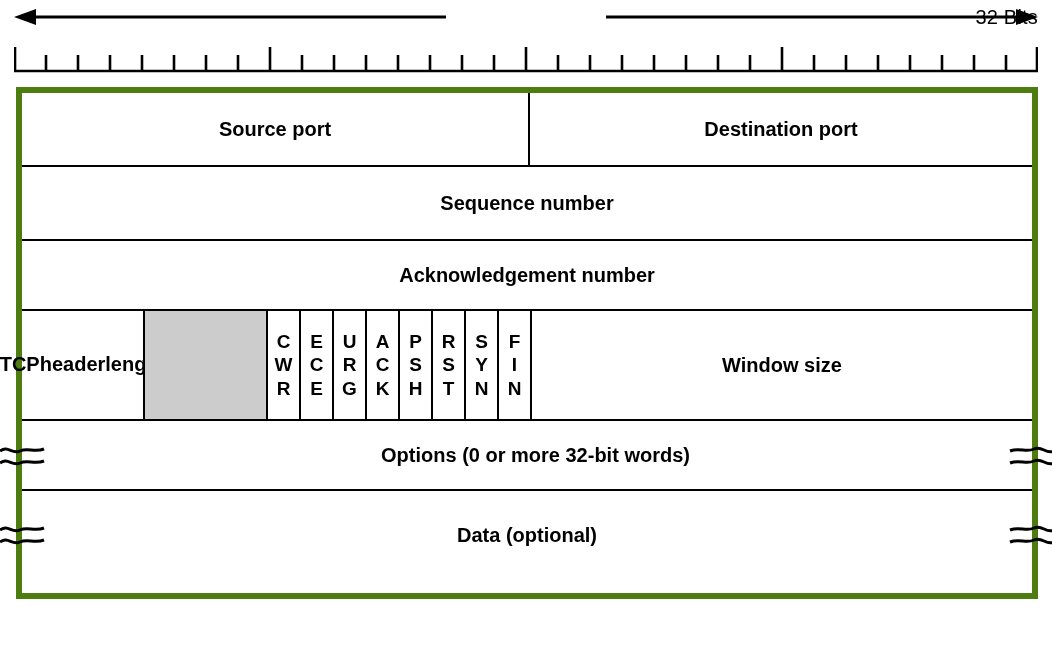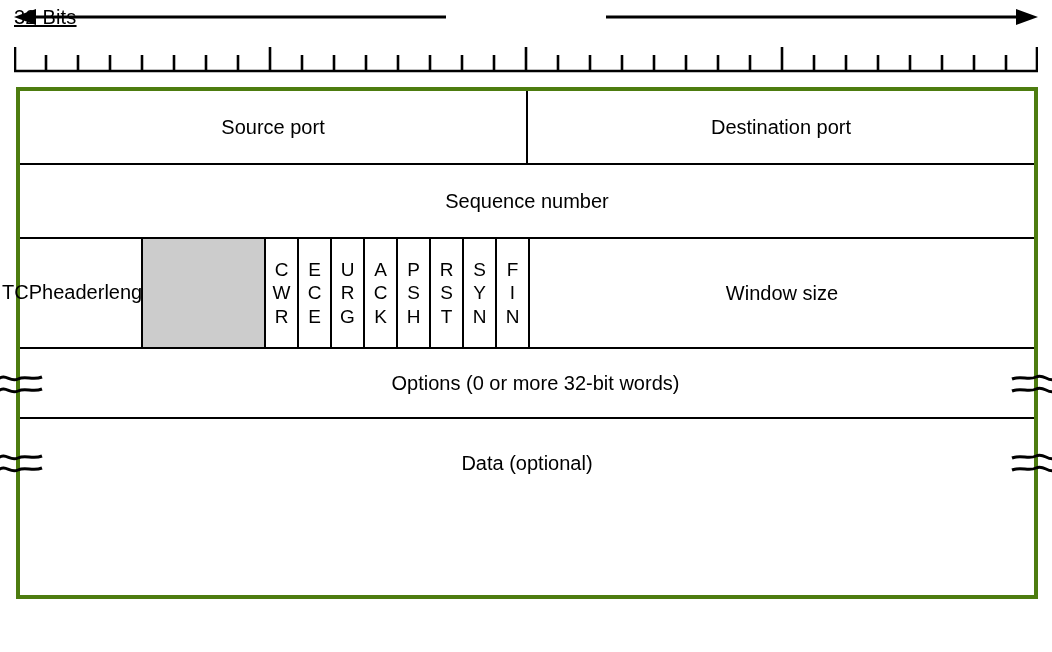--- a/index.html
+++ b/index.html
@@ -32,44 +32,44 @@
     position: absolute;
     left: 0;
     top: 0;
     display: block;
   }
   .width-label .caption {
     position: absolute;
     left: 0;
     top: 0;
     width: 1024px;
-    text-align: left;
+    text-align: right;
     font-size: 20px;
     line-height: 30px;
     letter-spacing: 0.2px;
     white-space: nowrap;
-    text-decoration: underline;
   }
 
   
   .ruler {
     position: absolute;
     left: 14px;
     top: 47px;
   }
 
   
   .tcp-table {
     position: absolute;
     left: 16px;
     top: 87px;
     width: 1022px;
     height: 512px;
-    border: 4px solid #4d7c0f;
+    border: 6px solid #4d7c0f;
     box-sizing: border-box;
+    font-weight: bold;
   }
   .row {
     position: relative;
     width: 100%;
     box-sizing: border-box;
     border-bottom: 2px solid #000000;
     display: flex;
   }
   .row:last-child { border-bottom: none; }
 
@@ -198,20 +198,23 @@
 
     <div class="row r-ports">
       <div class="cell vdiv half-left">Source port</div>
       <div class="cell half-right">Destination port</div>
     </div>
 
     <div class="row r-seq">
       <div class="cell full">Sequence number</div>
     </div>
 
+    <div class="row r-ack">
+      <div class="cell full">Acknowledgement number</div>
+    </div>
 
     <div class="row r-flags">
 
       <div class="cell cell-hlen">
         <span class="line">TCP</span>
         <span class="line">header</span>
         <span class="line">length</span>
       </div>
 
       <div class="cell cell-reserved"></div>

